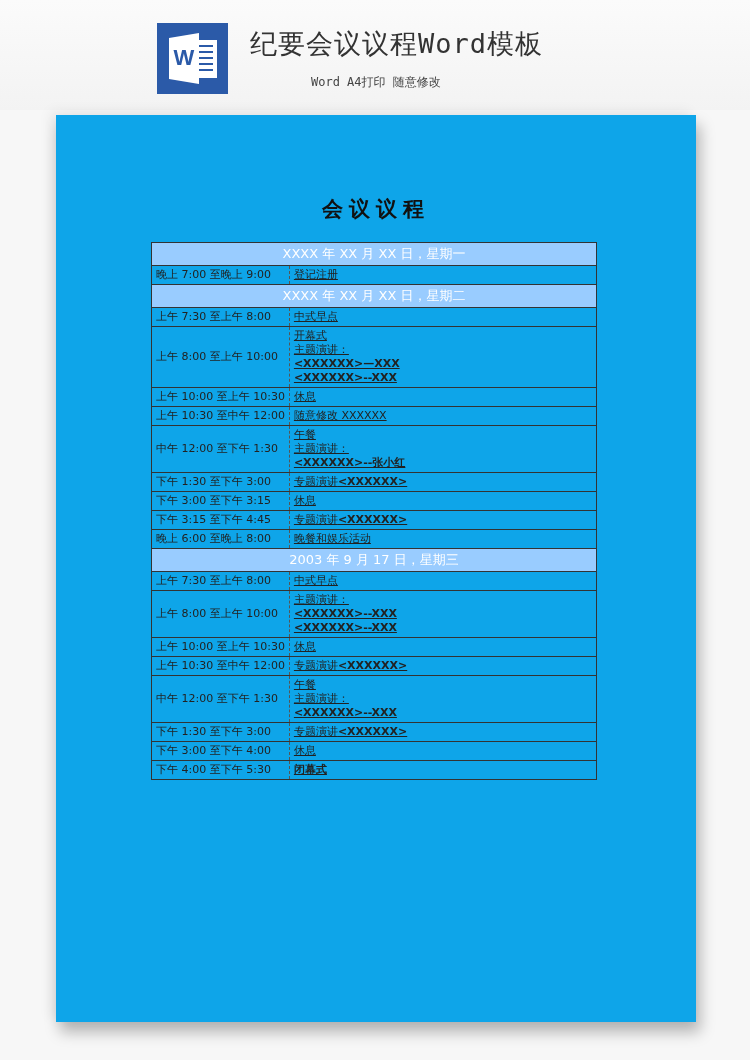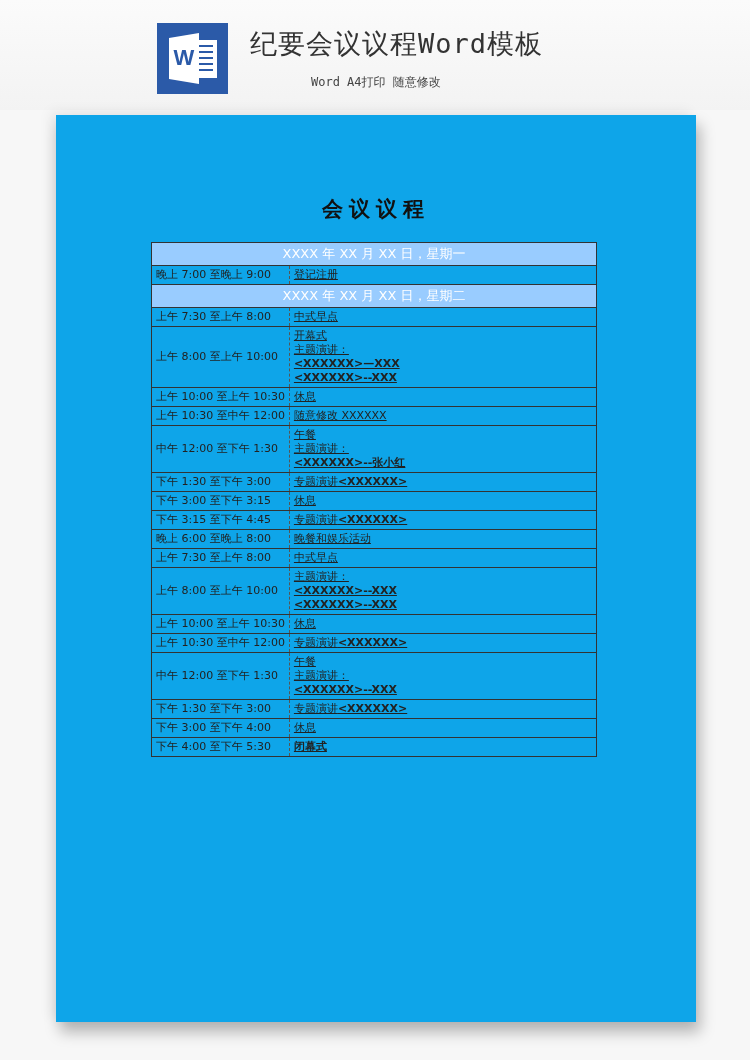--- a/index.html
+++ b/index.html
@@ -170,20 +170,23 @@
           <td class="desc">
             <span class="line"><span>专题演讲</span><span class="b">&lt;XXXXXX&gt;</span></span>
           </td>
         </tr>
         <tr class="row">
           <td class="time">晚上 6:00 至晚上 8:00</td>
           <td class="desc">
             <span class="line"><span>晚餐和娱乐活动</span></span>
           </td>
         </tr>
+        <tr class="day">
+          <td colspan="2">2003 年 9 月 17 日，星期三</td>
+        </tr>
         <tr class="row">
           <td class="time">上午 7:30 至上午 8:00</td>
           <td class="desc">
             <span class="line"><span>中式早点</span></span>
           </td>
         </tr>
         <tr class="row">
           <td class="time">上午 8:00 至上午 10:00</td>
           <td class="desc">
             <span class="line"><span>主题演讲：</span></span>

